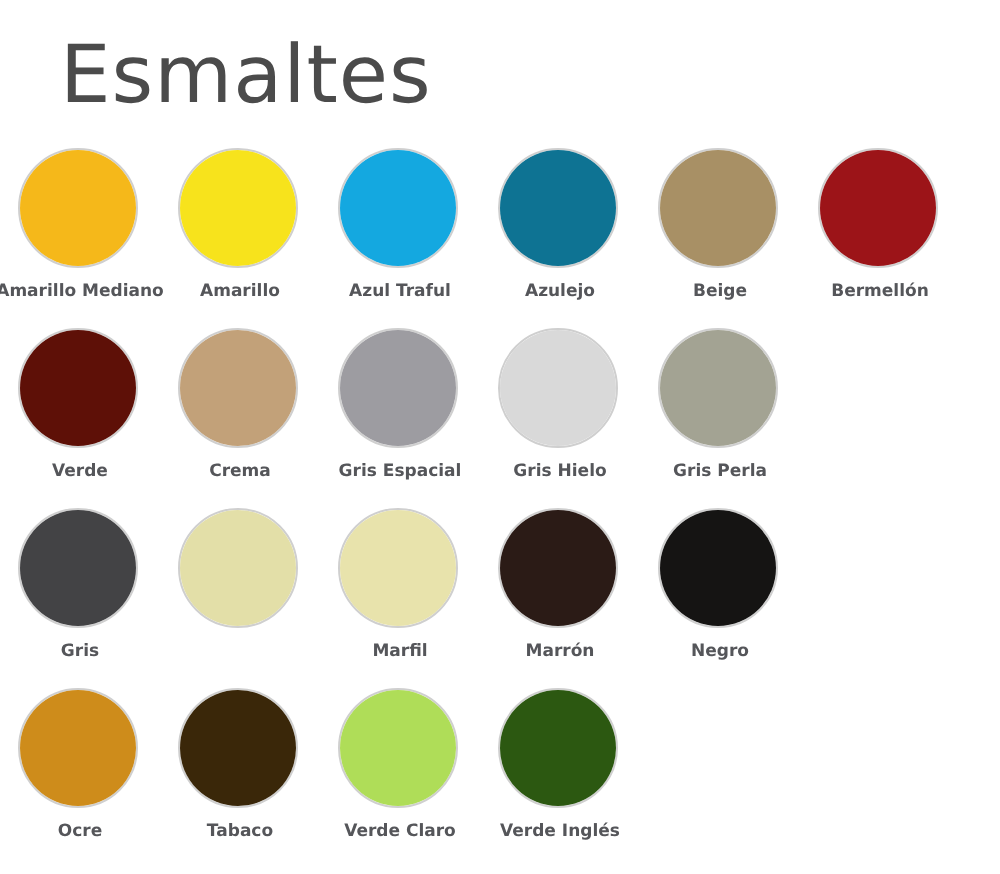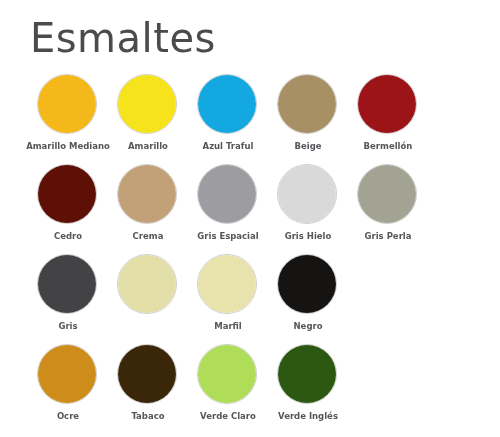--- a/index.html
+++ b/index.html
@@ -31,21 +31,20 @@
     color: #4b4b4b;
   }
   #swatch-grid {
     margin-top: 12px;
   }
   .swatch-row {
     display: flex;
     justify-content: flex-start;
     align-items: flex-start;
     height: 90px;
-    margin-left: 28px;
   }
   .swatch-cell {
     width: 80px;
     display: flex;
     flex-direction: column;
     align-items: center;
     flex: 0 0 80px;
   }
   .swatch-circle-wrap {
     width: 62px;
@@ -112,39 +111,46 @@
         <div class="swatch-cell">
           <div class="swatch-circle-wrap">
             <div class="swatch-ring" style="border-color: rgb(207, 207, 207);"></div>
             <div class="swatch-circle" title="Azul Traful" style="background: rgb(20, 168, 224);"></div>
           </div>
           <div class="swatch-label">Azul Traful</div>
         </div>
         <div class="swatch-cell">
           <div class="swatch-circle-wrap">
             <div class="swatch-ring" style="border-color: rgb(207, 207, 207);"></div>
+            <div class="swatch-circle" title="Azulejo" style="background: rgb(14, 115, 147);"></div>
+          </div>
+          <div class="swatch-label">Azulejo</div>
+        </div>
+        <div class="swatch-cell">
+          <div class="swatch-circle-wrap">
+            <div class="swatch-ring" style="border-color: rgb(207, 207, 207);"></div>
             <div class="swatch-circle" title="Beige" style="background: rgb(168, 144, 101);"></div>
           </div>
           <div class="swatch-label">Beige</div>
         </div>
         <div class="swatch-cell">
           <div class="swatch-circle-wrap">
             <div class="swatch-ring" style="border-color: rgb(207, 207, 207);"></div>
             <div class="swatch-circle" title="Bermellón" style="background: rgb(156, 20, 24);"></div>
           </div>
           <div class="swatch-label">Bermellón</div>
         </div>
       </div>
       <div class="swatch-row">
         <div class="swatch-cell">
           <div class="swatch-circle-wrap">
             <div class="swatch-ring" style="border-color: rgb(207, 207, 207);"></div>
             <div class="swatch-circle" title="Cedro" style="background: rgb(94, 16, 7);"></div>
           </div>
-          <div class="swatch-label">Cedro</div>
+          <div class="swatch-label">Verde</div>
         </div>
         <div class="swatch-cell">
           <div class="swatch-circle-wrap">
             <div class="swatch-ring" style="border-color: rgb(207, 207, 207);"></div>
             <div class="swatch-circle" title="Crema" style="background: rgb(194, 161, 121);"></div>
           </div>
           <div class="swatch-label">Crema</div>
         </div>
         <div class="swatch-cell">
           <div class="swatch-circle-wrap">
@@ -185,20 +191,27 @@
         <div class="swatch-cell">
           <div class="swatch-circle-wrap">
             <div class="swatch-ring" style="border-color: rgb(207, 207, 207);"></div>
             <div class="swatch-circle" title="Marfil" style="background: rgb(232, 227, 172);"></div>
           </div>
           <div class="swatch-label">Marfil</div>
         </div>
         <div class="swatch-cell">
           <div class="swatch-circle-wrap">
             <div class="swatch-ring" style="border-color: rgb(207, 207, 207);"></div>
+            <div class="swatch-circle" title="Marrón" style="background: rgb(43, 27, 22);"></div>
+          </div>
+          <div class="swatch-label">Marrón</div>
+        </div>
+        <div class="swatch-cell">
+          <div class="swatch-circle-wrap">
+            <div class="swatch-ring" style="border-color: rgb(207, 207, 207);"></div>
             <div class="swatch-circle" title="Negro" style="background: rgb(21, 20, 19);"></div>
           </div>
           <div class="swatch-label">Negro</div>
         </div>
       </div>
       <div class="swatch-row">
         <div class="swatch-cell">
           <div class="swatch-circle-wrap">
             <div class="swatch-ring" style="border-color: rgb(207, 207, 207);"></div>
             <div class="swatch-circle" title="Ocre" style="background: rgb(206, 140, 27);"></div>

